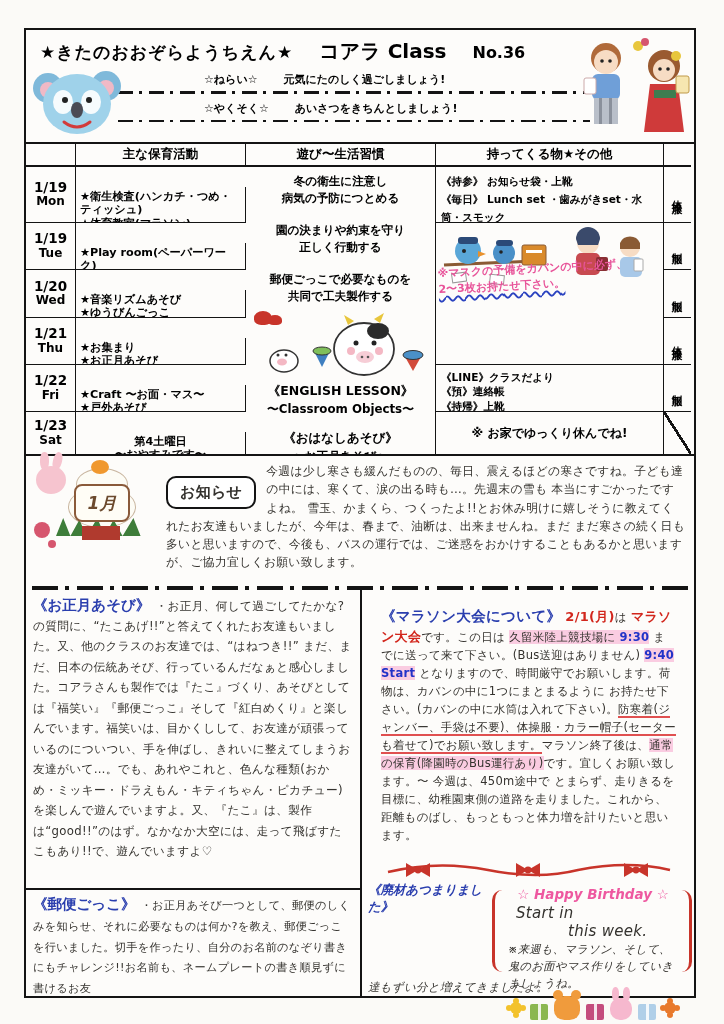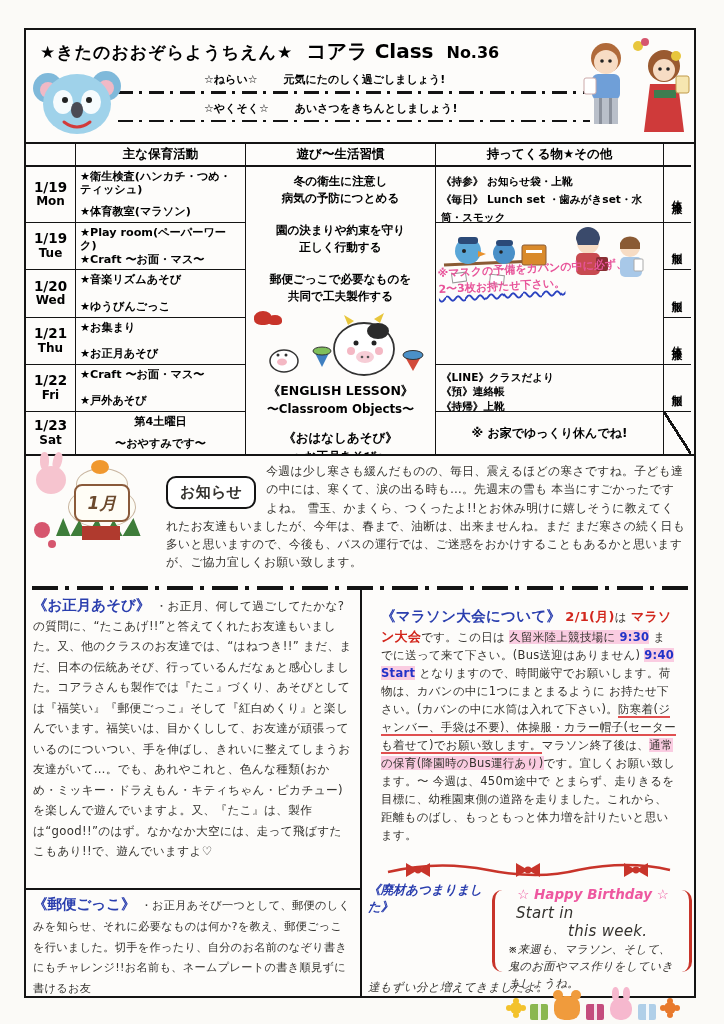--- a/index.html
+++ b/index.html
@@ -1,38 +1,38 @@
 <!DOCTYPE html>
 <html><head>
 <meta charset="utf-8">
 <style>
   html,body{margin:0;padding:0;background:#e9e7e2;font-family:"DejaVu Sans","Liberation Sans",sans-serif;}
   .page{position:relative;width:724px;height:1024px;background:#fbfaf7;overflow:hidden;}
   .frame{position:absolute;left:24px;top:28px;width:668px;height:966px;border:2.5px solid #141414;background:#fdfcfa;display:flex;flex-direction:column;}
 
   
   .hdr{position:relative;height:112px;border-bottom:2.5px solid #141414;flex:none;}
-  .title-row{display:flex;align-items:baseline;gap:13px;padding:8px 0 0 14px;font-weight:bold;}
+  .title-row{display:flex;align-items:baseline;gap:26px;padding:8px 0 0 14px;font-weight:bold;}
   .school{font-size:17px;letter-spacing:1px;}
   .cls{font-size:20px;}
   .no{font-size:16px;}
   .goal-line{display:flex;gap:26px;padding-left:178px;font-weight:bold;font-size:11px;margin-top:7px;}
   .dashdot{height:2.5px;margin:4px 104px 0 92px;background:repeating-linear-gradient(90deg,#141414 0 15px,transparent 15px 21px,#141414 21px 24px,transparent 24px 31px);}
   .koala{position:absolute;left:4px;top:32px;}
   .kids{position:absolute;right:0px;top:2px;}
 
   
   .sched{flex:none;display:grid;grid-template-columns:50px 170px 190px 228px 27px;grid-template-rows:23px 56px 47px 48px 47px 47px 42px;border-bottom:2.5px solid #141414;font-size:11.5px;}
   .cell{border-right:1.6px solid #141414;border-bottom:1.6px solid #141414;overflow:hidden;position:relative;}
   .c-last{border-right:none;}
   .r-last{border-bottom:none;}
   .thead{display:flex;align-items:center;justify-content:center;font-weight:bold;font-size:12.5px;border-bottom:2px solid #141414;}
   .datec{display:flex;flex-direction:column;align-items:center;justify-content:center;font-weight:bold;line-height:1.15;}
   .datec .d{font-size:13.5px;} .datec .w{font-size:12px;}
-  .actc{display:flex;flex-direction:column;justify-content:space-between;padding:3px 4px 4px 4px;font-weight:bold;font-size:11.2px;line-height:1.2;}
+  .actc{display:flex;flex-direction:column;justify-content:space-between;padding:3px 4px 4px 4px;font-weight:bold;font-size:11.2px;line-height:1.2;margin-top:20px;}
   .actc.cen{align-items:center;justify-content:space-between;text-align:center;}
   .playc{display:flex;flex-direction:column;align-items:center;text-align:center;font-weight:bold;padding-top:6px;gap:2px;}
   .pgroup{line-height:1.5;font-size:11.6px;margin-bottom:12px;}
   .engl{font-size:12.5px;margin-top:2px;} .engl2{font-size:11.8px;}
   .ucell{display:flex;align-items:center;justify-content:center;writing-mode:vertical-rl;text-orientation:upright;font-weight:bold;font-size:10.5px;letter-spacing:2px;}
   .slash{background:linear-gradient(to top right,transparent 47%,#141414 47%,#141414 53%,transparent 53%);}
   .bringc{padding:5px 5px;font-weight:bold;font-size:10.6px;line-height:1.7;}
   .bringmid{padding:2px 2px;}
   .pinknote{position:absolute;left:2px;top:38px;color:#e8549a;font-size:11px;font-weight:bold;line-height:1.45;transform:rotate(-3deg);width:190px;}
   .wavyblue{text-decoration:underline wavy #2b43c0 2px;text-underline-offset:3px;}

